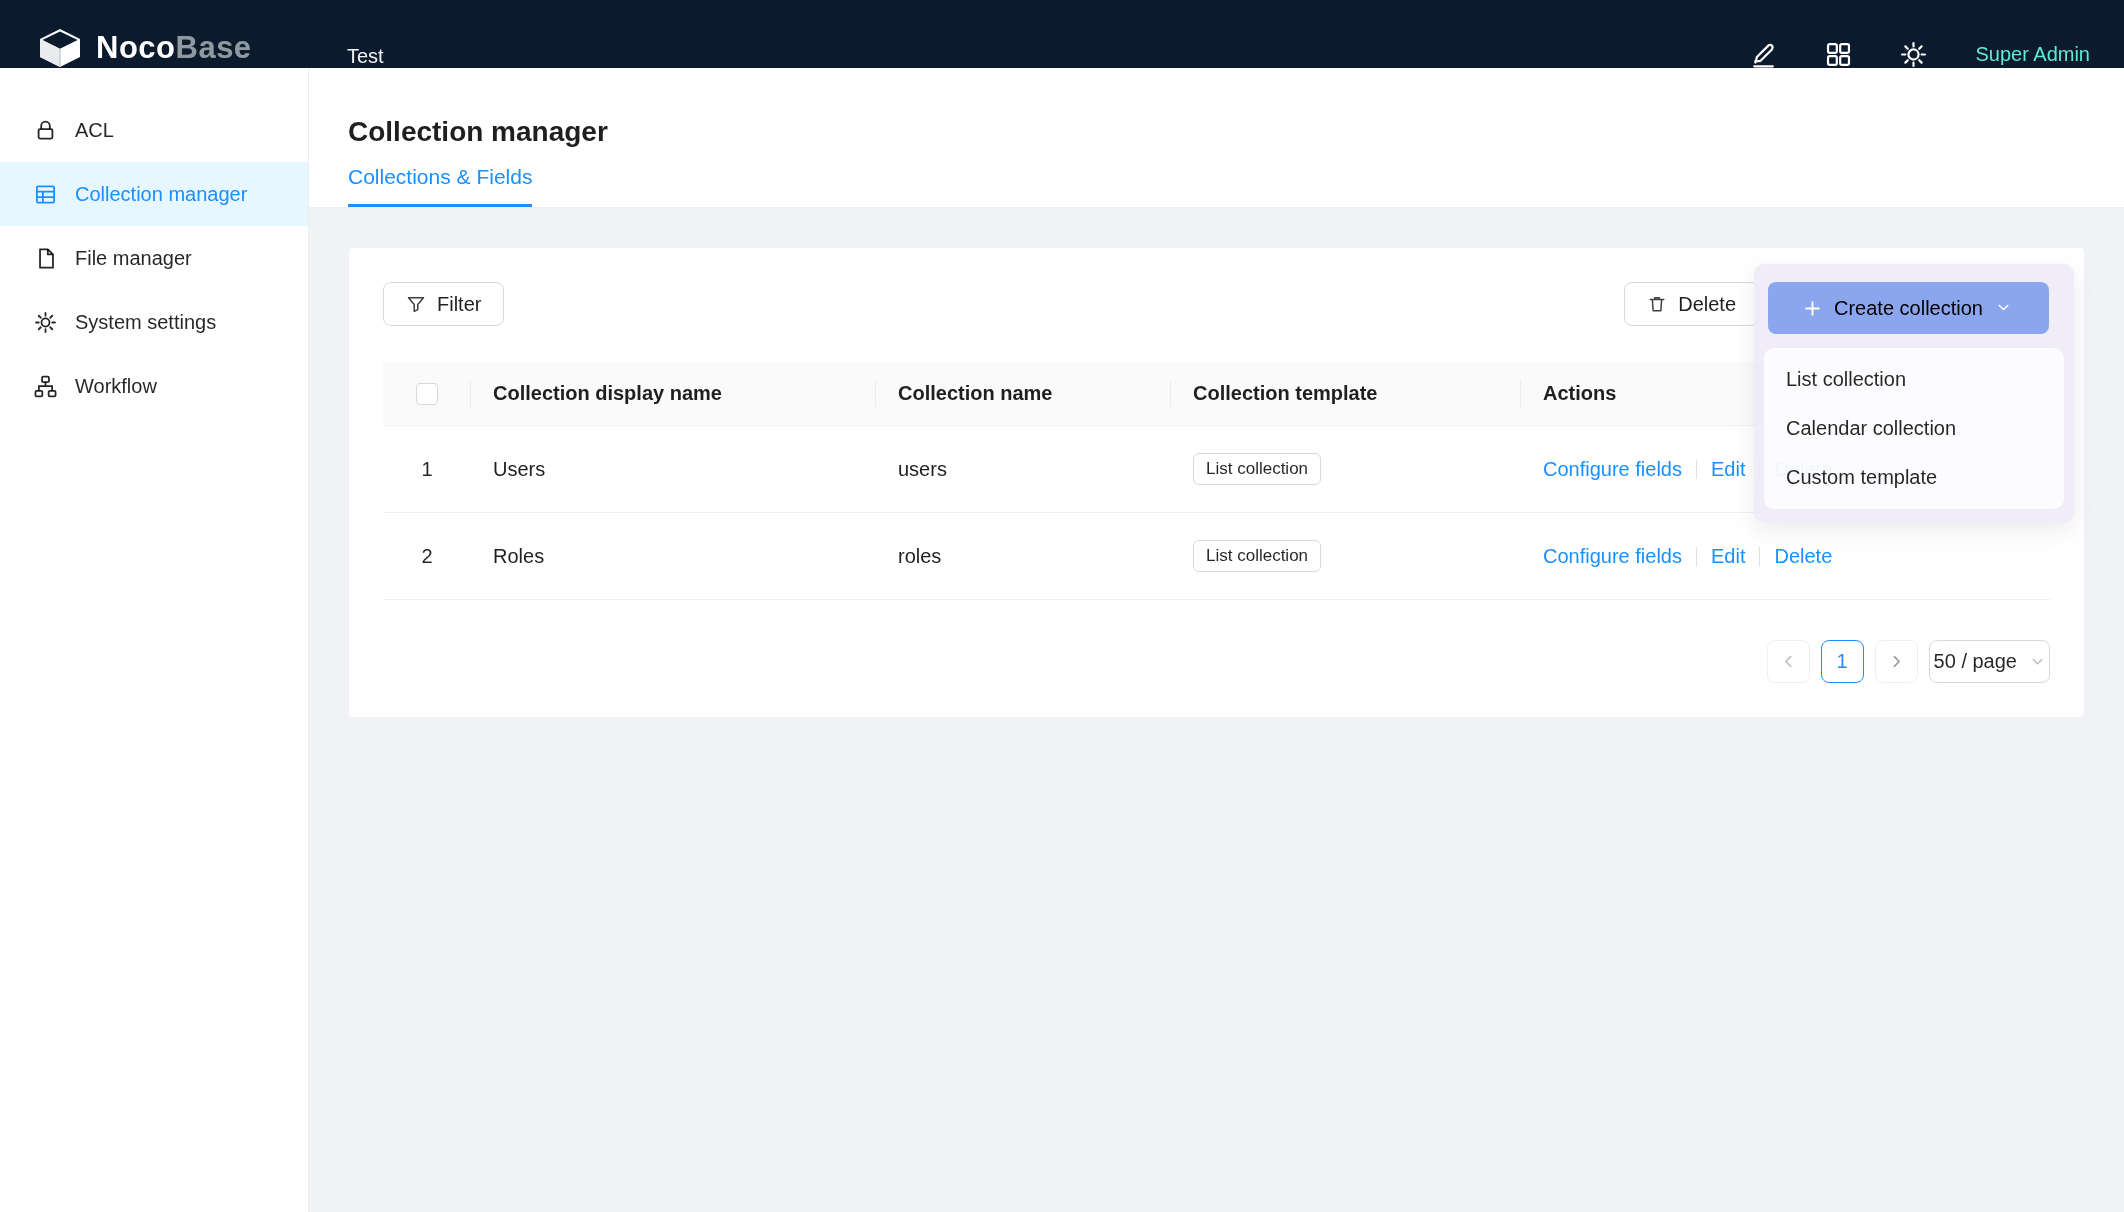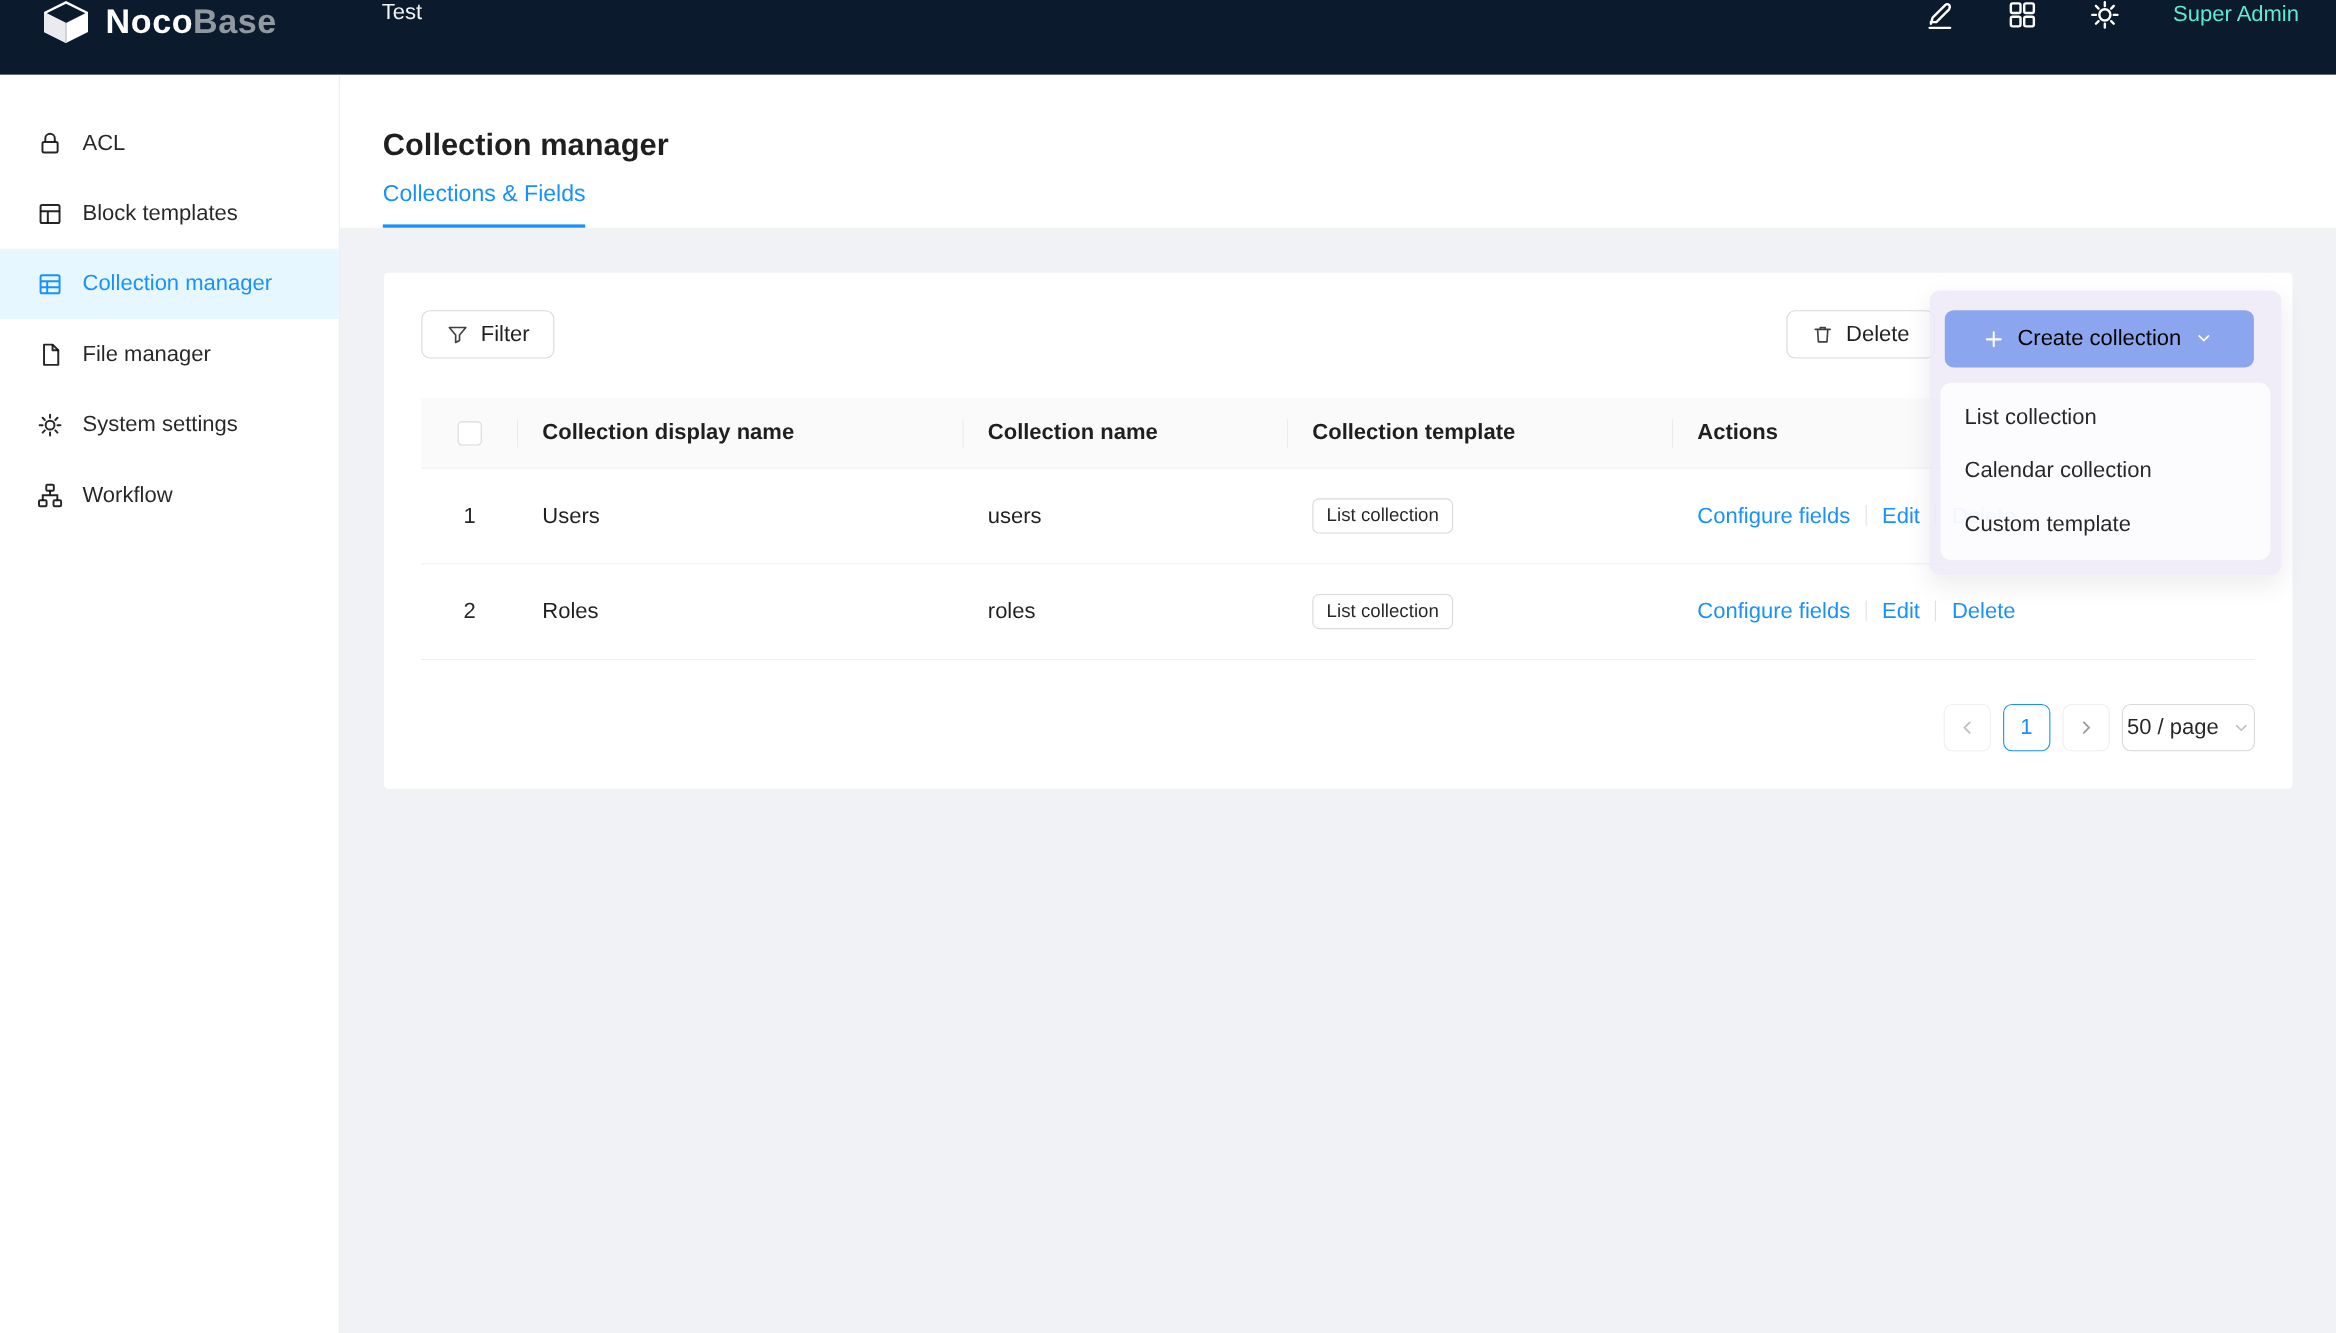--- a/index.html
+++ b/index.html
@@ -1,21 +1,21 @@
 <!DOCTYPE html>
 <html><head>
 <meta charset="utf-8">
 <style>
   *{box-sizing:border-box;margin:0;padding:0}
   html,body{width:2124px;height:1212px;overflow:hidden}
   body{font-family:"Liberation Sans","DejaVu Sans",sans-serif;font-size:20px;color:rgba(0,0,0,.88);background:#f0f2f5}
   svg{display:block}
 
   
-  .topbar{height:68px;background:#0b1b2d;display:flex;align-items:flex-start;color:#fff}
+  .topbar{height:68px;background:#0b1b2d;display:flex;align-items:flex-end;color:#fff}
   .brand{width:309px;display:flex;align-items:center;gap:14px;padding-left:38px}
   .brand-text{font-size:31px;font-weight:700;letter-spacing:.5px;white-space:nowrap}
   .brand-text .light{color:rgba(255,255,255,.55)}
   .top-menu-item{padding-left:38px;font-size:20px;color:rgba(255,255,255,.95);cursor:pointer}
   .top-right{margin-left:auto;display:flex;align-items:center;gap:48px;padding-right:34px}
   .top-icon{width:27px;height:27px;color:#fff;cursor:pointer}
   .user-name{font-size:20px;color:#5eead4;cursor:pointer}
 
   
   .shell{display:flex;height:1144px}
@@ -118,29 +118,20 @@
   <aside class="sidebar">
     <div class="side-item">
       <span class="side-icon">
         <svg viewBox="0 0 16 16" width="23" height="23" fill="none" stroke="currentColor" stroke-width="1.25">
           <path d="M5 7V4.8a3 3 0 0 1 6 0V7"></path>
           <rect x="3.2" y="7" width="9.6" height="6.6" rx="1"></rect>
         </svg>
       </span>
       <span>ACL</span>
     </div>
-    <div class="side-item">
-      <span class="side-icon">
-        <svg viewBox="0 0 16 16" width="23" height="23" fill="none" stroke="currentColor" stroke-width="1.25">
-          <rect x="2" y="2.3" width="12" height="11.4" rx="1"></rect>
-          <path d="M2 6.3h12M6.6 6.3v7.4"></path>
-        </svg>
-      </span>
-      <span>Block templates</span>
-    </div>
     <div class="side-item active">
       <span class="side-icon">
         <svg viewBox="0 0 16 16" width="23" height="23" fill="none" stroke="currentColor" stroke-width="1.25">
           <rect x="2" y="2.3" width="12" height="11.4" rx="1"></rect>
           <path d="M2 6h12M2 9.8h12M6.2 6v7.7"></path>
         </svg>
       </span>
       <span>Collection manager</span>
     </div>
     <div class="side-item">

